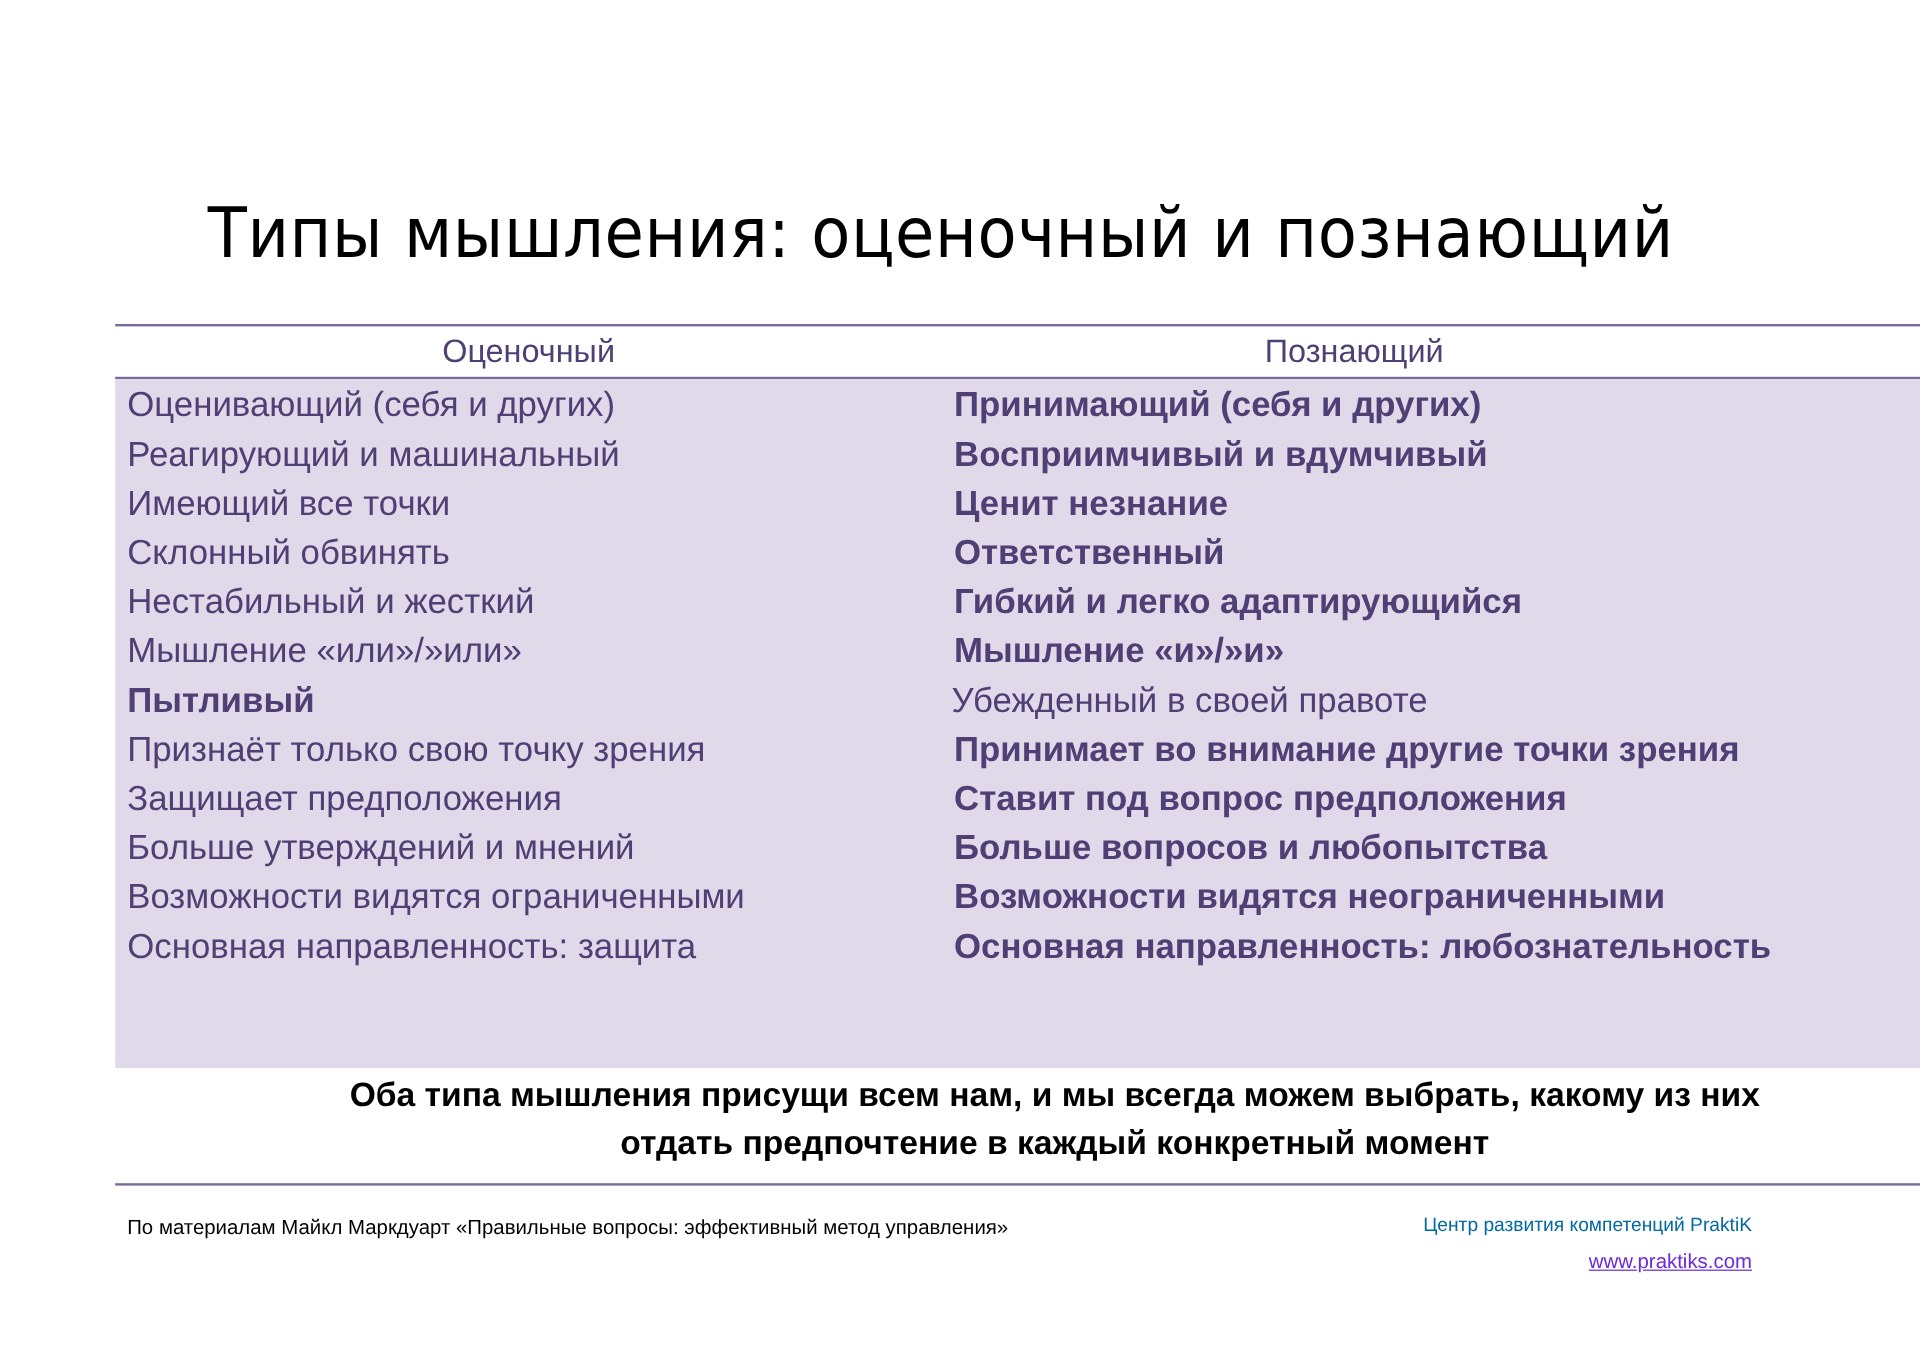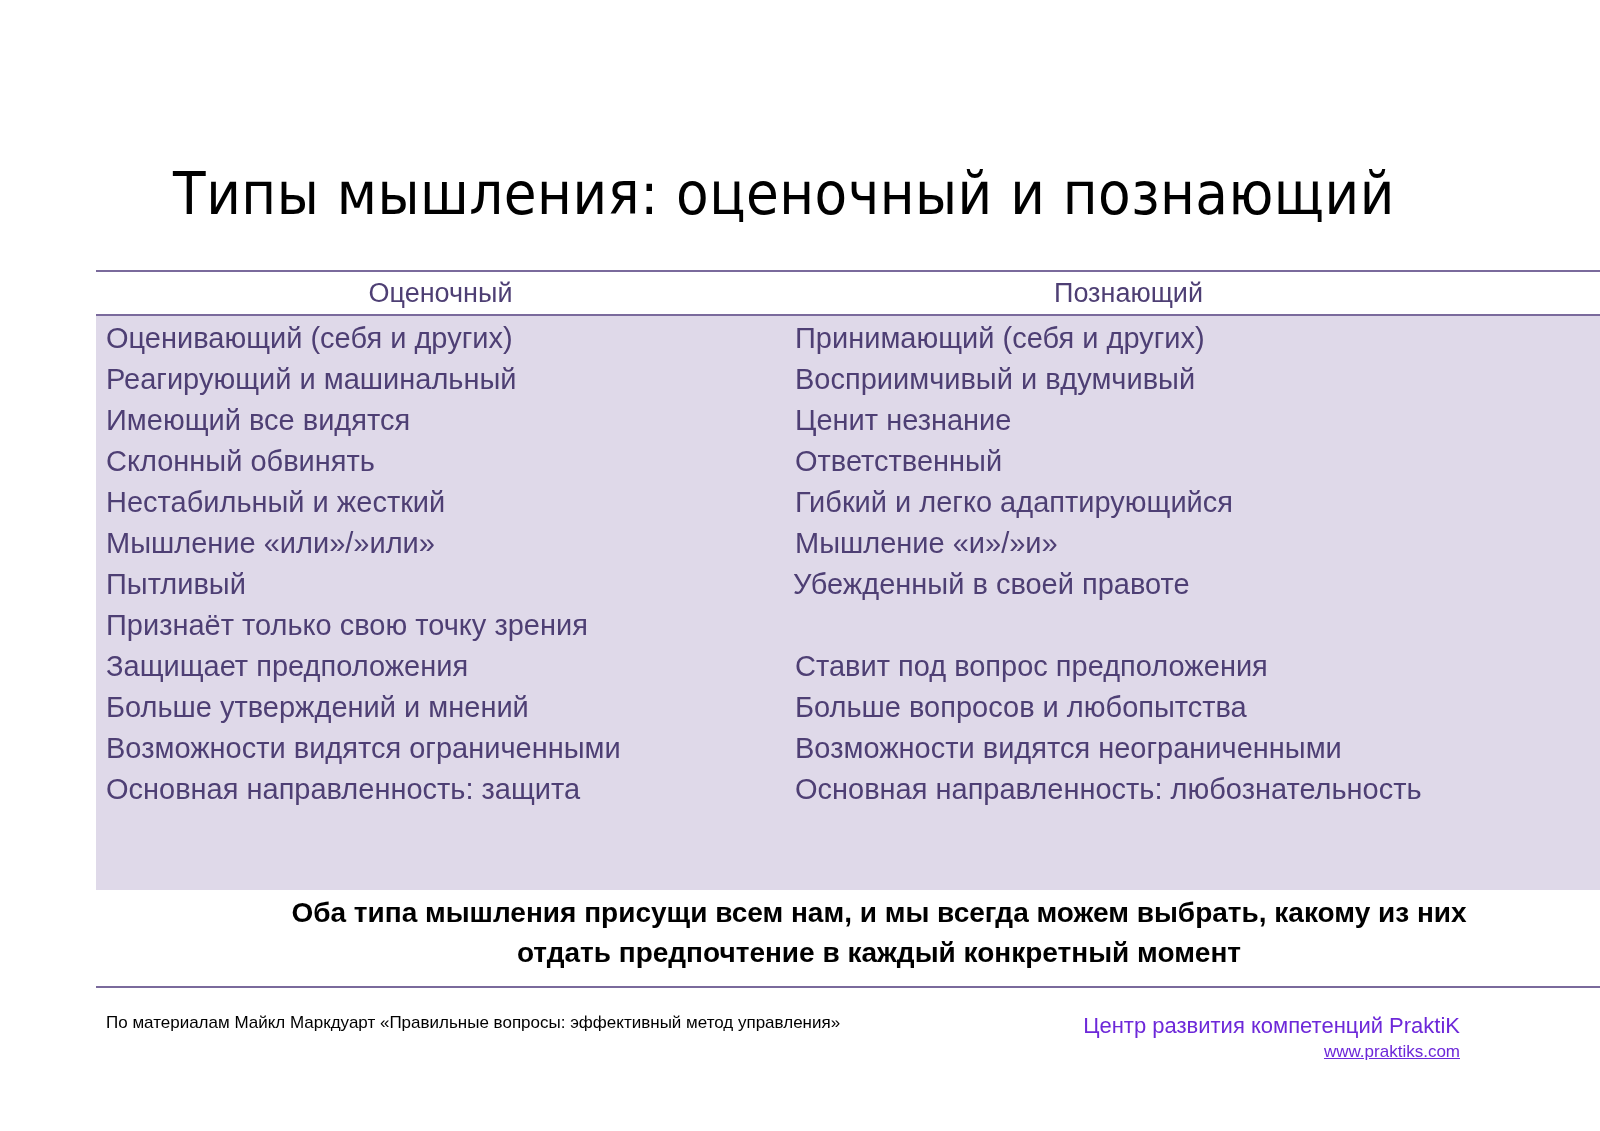--- a/index.html
+++ b/index.html
@@ -19,31 +19,31 @@
     }
     .hdr div { text-align: center; font-size: 27px; color: #4e3f74; }
     .col-l { width: 689px; }
     .col-r { width: 687px; }
     .body {
       background: #dfd9e9; padding-top: 2px; height: 572px;
     }
     .row { display: flex; height: 41px; align-items: center; }
     .row .cell { font-size: 29px; color: #4e3f74; white-space: nowrap; }
     .row .col-l { padding-left: 10px; width: 679px; }
-    .row .col-r { padding-left: 10px; width: 677px; }
+    .row .col-r { padding-left: 10px; width: 677px; font-weight: bold; }
     .footer-note {
       text-align: center; font-weight: bold; font-size: 28px;
       color: #000000; line-height: 40px; padding-top: 3px;
       border-bottom: 2px solid #7a6a9c; padding-bottom: 13px;
     }
     .source {
       position: absolute; left: 106px; top: 1013px; font-size: 17px; color: #000;
     }
     .org {
-      position: absolute; right: 140px; top: 1013px; font-size: 22px; color: #6d28d9; text-align: left;
+      position: absolute; right: 140px; top: 1013px; font-size: 16px; color: #0369a1; text-align: left;
     }
     .link {
       position: absolute; right: 140px; top: 1042px; font-size: 17px; color: #6d28d9; text-decoration: underline; cursor: pointer;
     }
   </style>
 </head>
 <body>
 
 <div class="title">Типы мышления: оценочный и познающий</div>
 
@@ -55,41 +55,42 @@
   <div class="body">
     <div class="row">
         <div class="cell col-l">Оценивающий (себя и других)</div>
         <div class="cell col-r">Принимающий (себя и других)</div>
       </div>
     <div class="row">
         <div class="cell col-l">Реагирующий и машинальный</div>
         <div class="cell col-r">Восприимчивый и вдумчивый</div>
       </div>
     <div class="row">
-        <div class="cell col-l">Имеющий все видятся</div>
+        <div class="cell col-l">Имеющий все точки</div>
         <div class="cell col-r">Ценит незнание</div>
       </div>
     <div class="row">
         <div class="cell col-l">Склонный обвинять</div>
         <div class="cell col-r">Ответственный</div>
       </div>
     <div class="row">
         <div class="cell col-l">Нестабильный и жесткий</div>
         <div class="cell col-r">Гибкий и легко адаптирующийся</div>
       </div>
     <div class="row">
         <div class="cell col-l">Мышление «или»/»или»</div>
         <div class="cell col-r">Мышление «и»/»и»</div>
       </div>
     <div class="row">
         <div class="cell col-r">Пытливый</div>
         <div class="cell col-l">Убежденный в своей правоте</div>
       </div>
     <div class="row">
         <div class="cell col-l">Признаёт только свою точку зрения</div>
+        <div class="cell col-r">Принимает во внимание другие точки зрения</div>
       </div>
     <div class="row">
         <div class="cell col-l">Защищает предположения</div>
         <div class="cell col-r">Ставит под вопрос предположения</div>
       </div>
     <div class="row">
         <div class="cell col-l">Больше утверждений и мнений</div>
         <div class="cell col-r">Больше вопросов и любопытства</div>
       </div>
     <div class="row">

